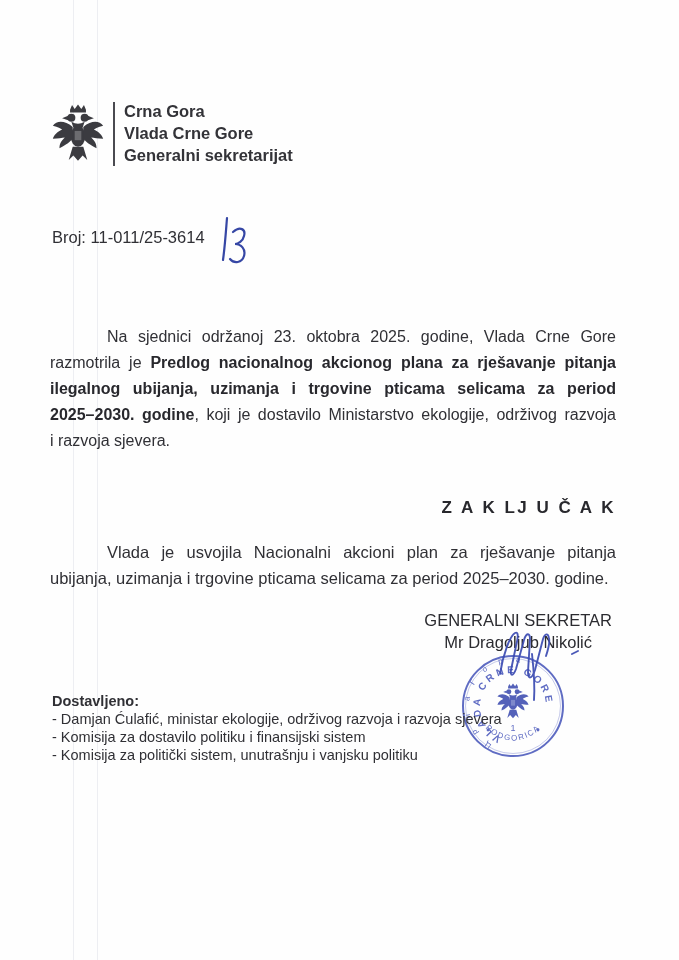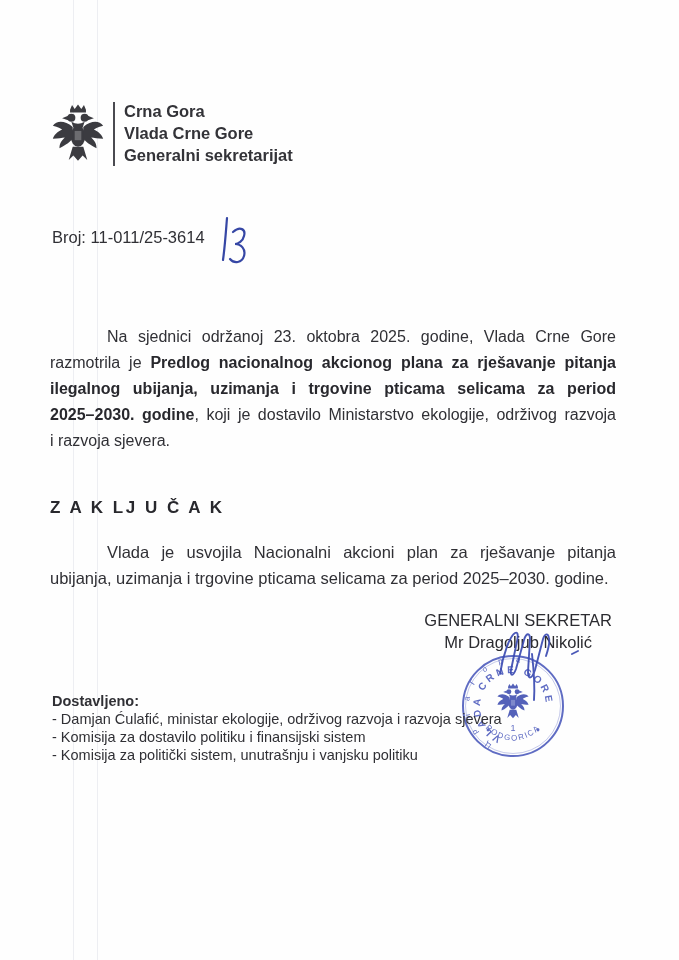--- a/index.html
+++ b/index.html
@@ -19,21 +19,21 @@
   .refdate{position:absolute;left:354px;top:230px;font-size:16.5px;line-height:20px;white-space:nowrap;}
   .handmark{position:absolute;left:212px;top:212px;}
   
   .body1{position:absolute;left:50px;top:324px;width:566px;font-size:16px;}
   .body2{position:absolute;left:50px;top:539px;width:566px;font-size:16.5px;}
   .bline{height:26px;line-height:26px;overflow:hidden;white-space:nowrap;}
   .jline{height:26px;line-height:26px;overflow:hidden;text-align:justify;white-space:normal;}
   .jline::after{content:"";display:inline-block;width:100%;height:0;}
   .ind{padding-left:57px;}
   b{font-weight:700;color:#28282d;}
-  .zak{position:absolute;left:50px;top:495px;width:566px;text-align:left;
+  .zak{position:absolute;left:50px;top:495px;width:566px;text-align:right;
        font-size:17px;font-weight:700;letter-spacing:2.5px;line-height:26px;color:#28282d;white-space:nowrap;}
   
   .signblock{position:absolute;right:67px;top:610px;text-align:center;
              font-weight:400;font-size:16.5px;line-height:21.5px;color:#2b2b30;white-space:nowrap;}
   
   .dost{position:absolute;left:52px;top:692px;font-size:14.5px;line-height:18px;white-space:nowrap;}
   .dost .hd{font-weight:700;}
   
   .stamp{position:absolute;left:457px;top:650px;opacity:.88;}
   .sig{position:absolute;left:488px;top:624px;}

